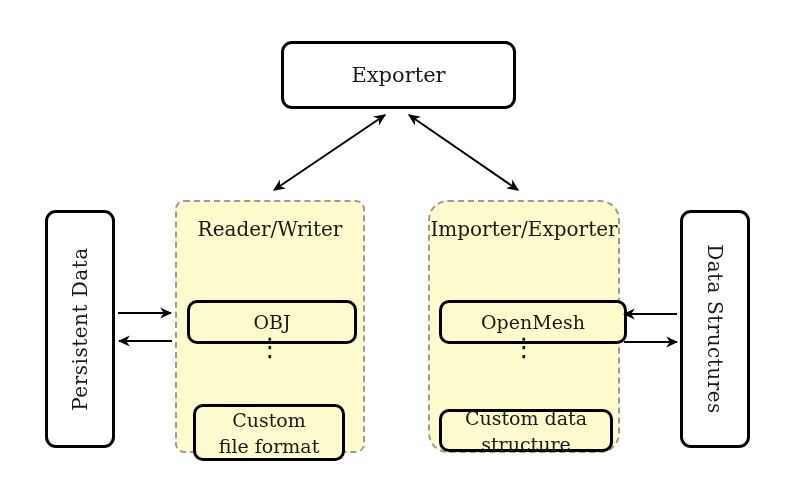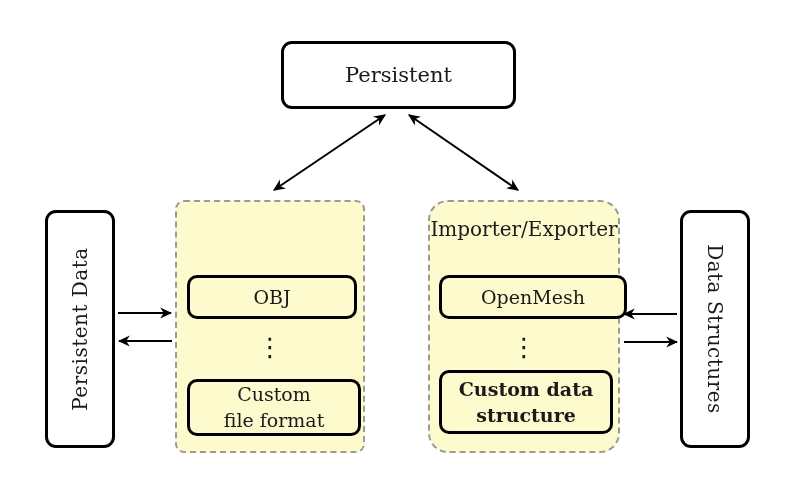--- a/index.html
+++ b/index.html
@@ -55,25 +55,26 @@
     background: var(--panel_fill, #fdfacd);
     border: 3px solid var(--node_border, #000000);
     border-radius: 10px;
     display: flex;
     align-items: center;
     justify-content: center;
     text-align: center;
     font-size: 19px;
     line-height: 26px;
     white-space: pre-line;
+    margin-top: 25px;
   }
   .panel-rw .inner-top    { left: 10px; top: 73px;  width: 170px; height: 44px; }
-  .panel-rw .inner-bottom { left: 10px; top: 177px; width: 174px; height: 57px; align-items: flex-end; }
+  .panel-rw .inner-bottom { left: 16px; top: 177px; width: 152px; height: 57px; }
   .panel-ie .inner-top    { left: 9px;  top: 73px;  width: 188px; height: 44px; }
-  .panel-ie .inner-bottom { left: 9px;  top: 168px; width: 174px; height: 64px; font-weight: bold; }
+  .panel-ie .inner-bottom { left: 9px;  top: 182px; width: 174px; height: 43px; }
   .dots {
     position: absolute;
     top: 128px;
     left: 0; right: 0;
     height: 40px;
     text-align: center;
     font-size: 26px;
     line-height: 34px;
     font-family: "DejaVu Sans", sans-serif;
   }
@@ -89,32 +90,33 @@
   }
   .arrows line { stroke-width: 2px; }
   .arrows marker path { fill: var(--arrow, #000000); }
 </style>
 </head>
 <body>
 
 <div class="canvas">
 
   <div class="node node-io">
-    <span>Persistent</span>
+    <span>Exporter</span>
   </div>
 
   <div class="node node-left">
     <span class="vtext rot-ccw">Persistent Data</span>
   </div>
 
   <div class="node node-right">
     <span class="vtext rot-cw">Data Structures</span>
   </div>
 
   <div class="panel panel-rw">
+    <div class="panel-title">Reader/Writer</div>
     <div class="inner-box inner-top">
       <span>OBJ</span>
     </div>
     <div class="dots">⋮</div>
     <div class="inner-box inner-bottom">
       <span>Custom
 file format</span>
     </div>
   </div>
 

